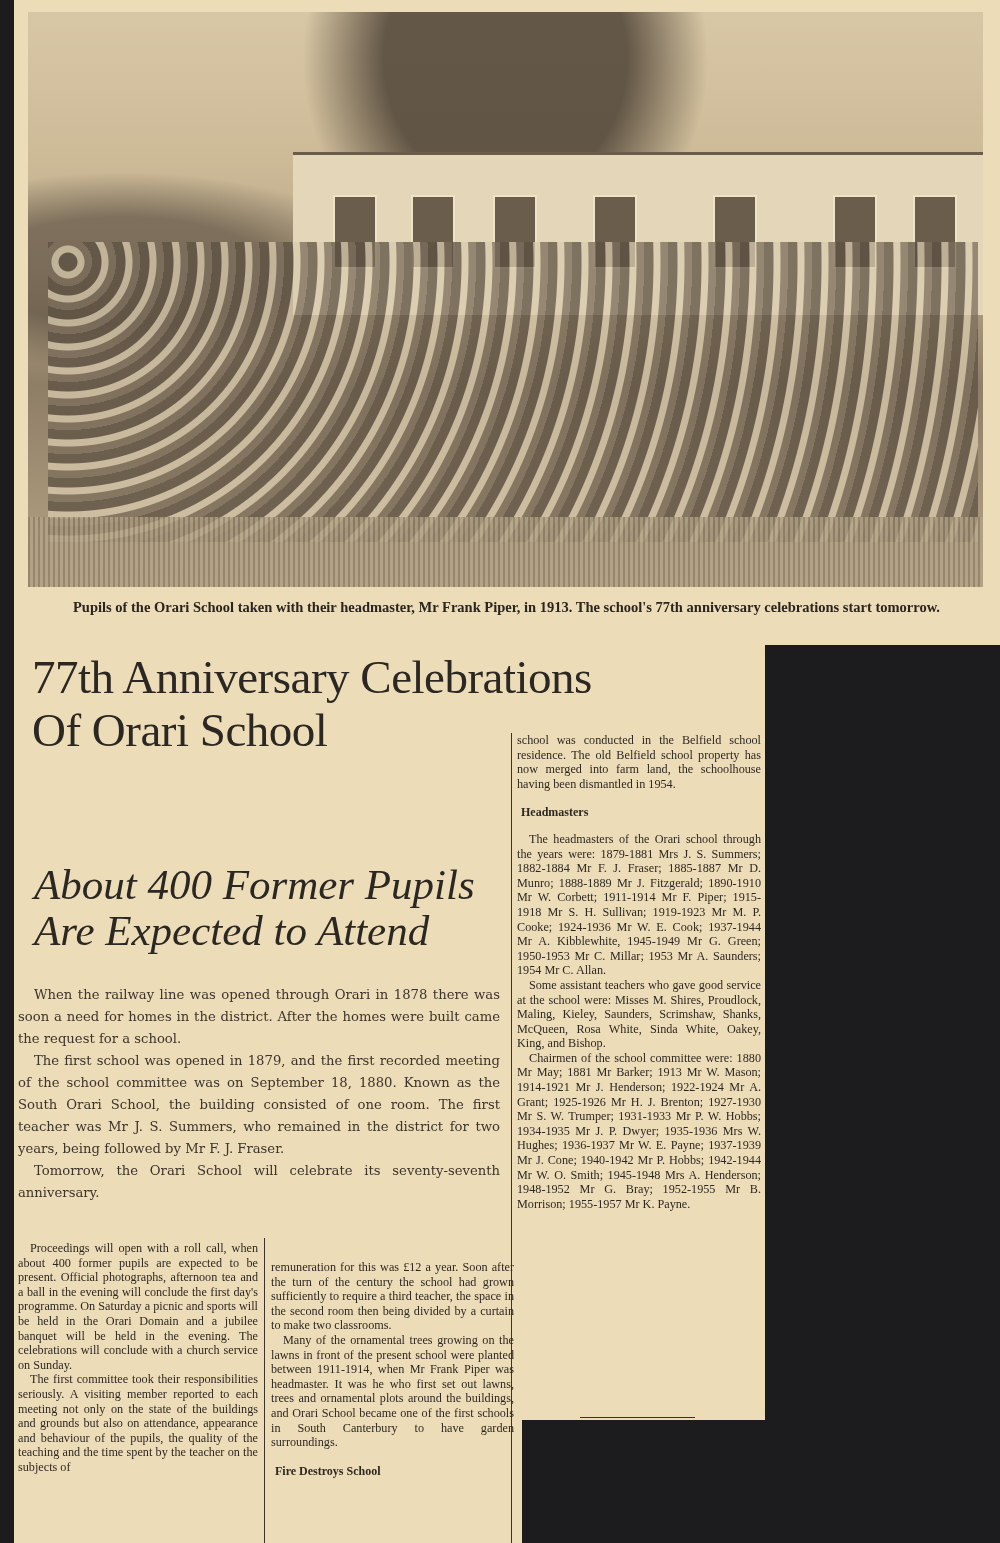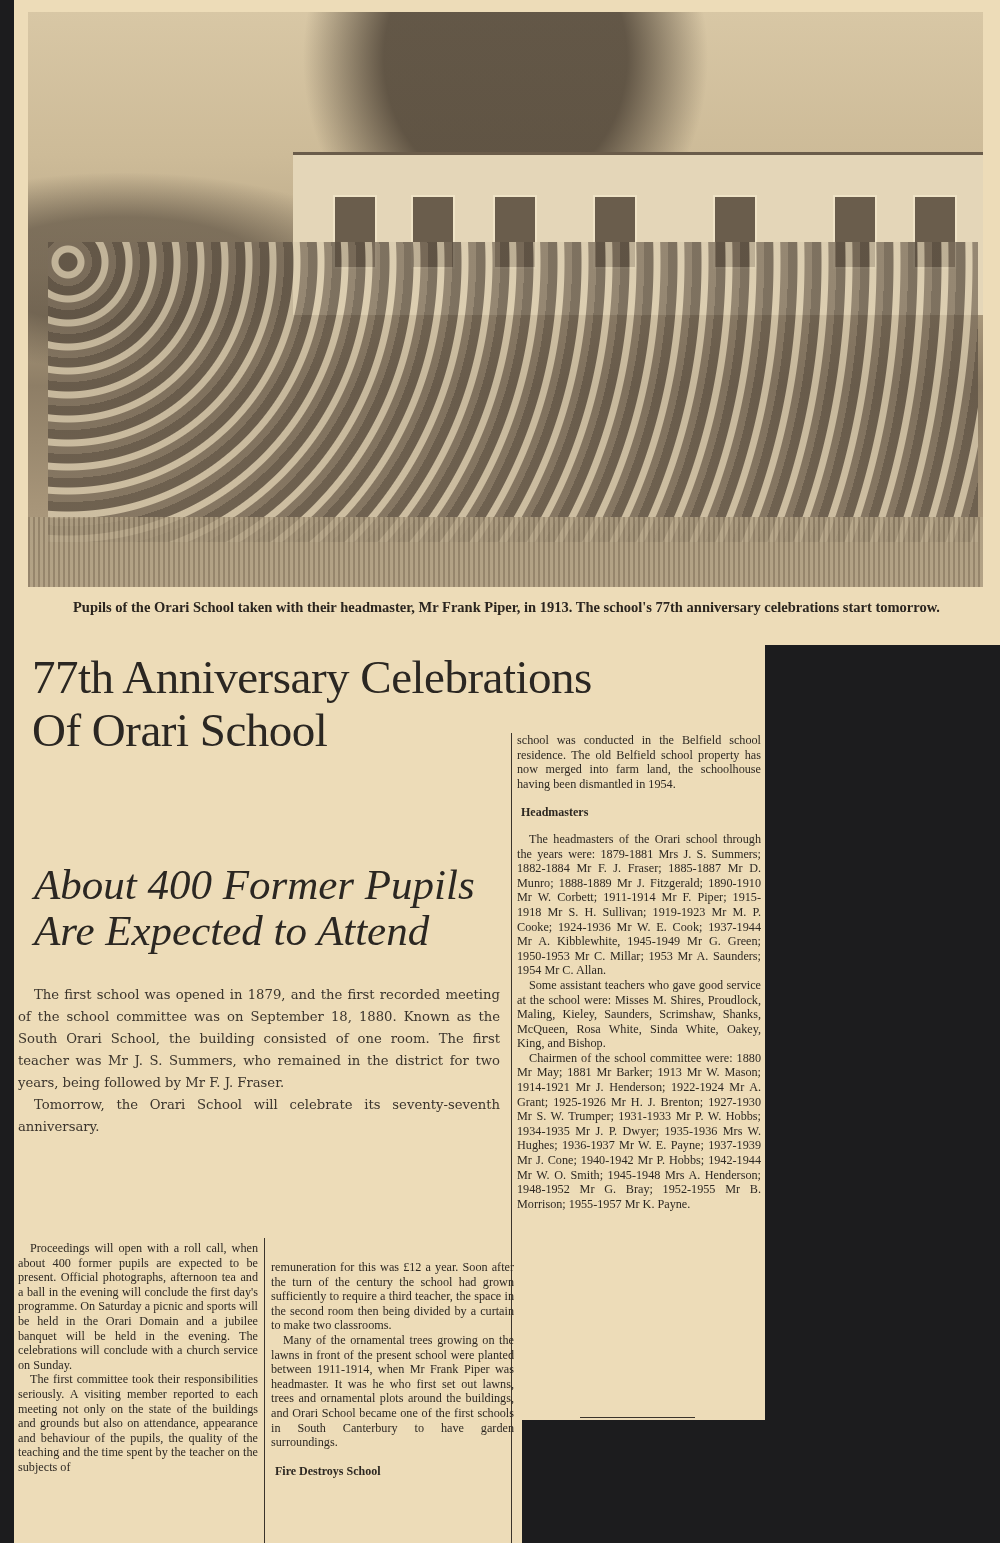--- a/index.html
+++ b/index.html
@@ -104,20 +104,21 @@
   <span class="l1">77th Anniversary Celebrations</span>
   <span class="l2">Of Orari School</span>
 </div>
 
 <div class="subhead">
   <div>About 400 Former Pupils</div>
   <div>Are Expected to Attend</div>
 </div>
 
 <div class="lead">
+  <p class="first">When the railway line was opened through Orari in 1878 there was soon a need for homes in the district. After the homes were built came the request for a school.</p>
   <p>The first school was opened in 1879, and the first recorded meeting of the school committee was on September 18, 1880.  Known as the South Orari School, the building consisted of one room.  The first teacher was Mr J. S. Summers, who remained in the district for two years, being followed by Mr F. J. Fraser.</p>
   <p>Tomorrow, the Orari School will celebrate its seventy-seventh anniversary.</p>
 </div>
 
 <div class="rule-v" style="left:264px; top:1238px; height:305px;"></div>
 <div class="rule-v" style="left:511px; top:733px; height:810px;"></div>
 
 <div class="col col1">
   <p>Proceedings will open with a roll call, when about 400 former pupils are expected to be present. Official photographs, afternoon tea and a ball in the evening will conclude the first day's programme. On Saturday a picnic and sports will be held in the Orari Domain and a jubilee banquet will be held in the evening.  The celebrations will conclude with a church service on Sunday.</p>
   <p>The first committee took their responsibilities seriously.  A visiting member reported to each meeting not only on the state of the buildings and grounds but also on attendance, appearance and behaviour of the pupils, the quality of the teaching and the time spent by the teacher on the subjects of</p>

